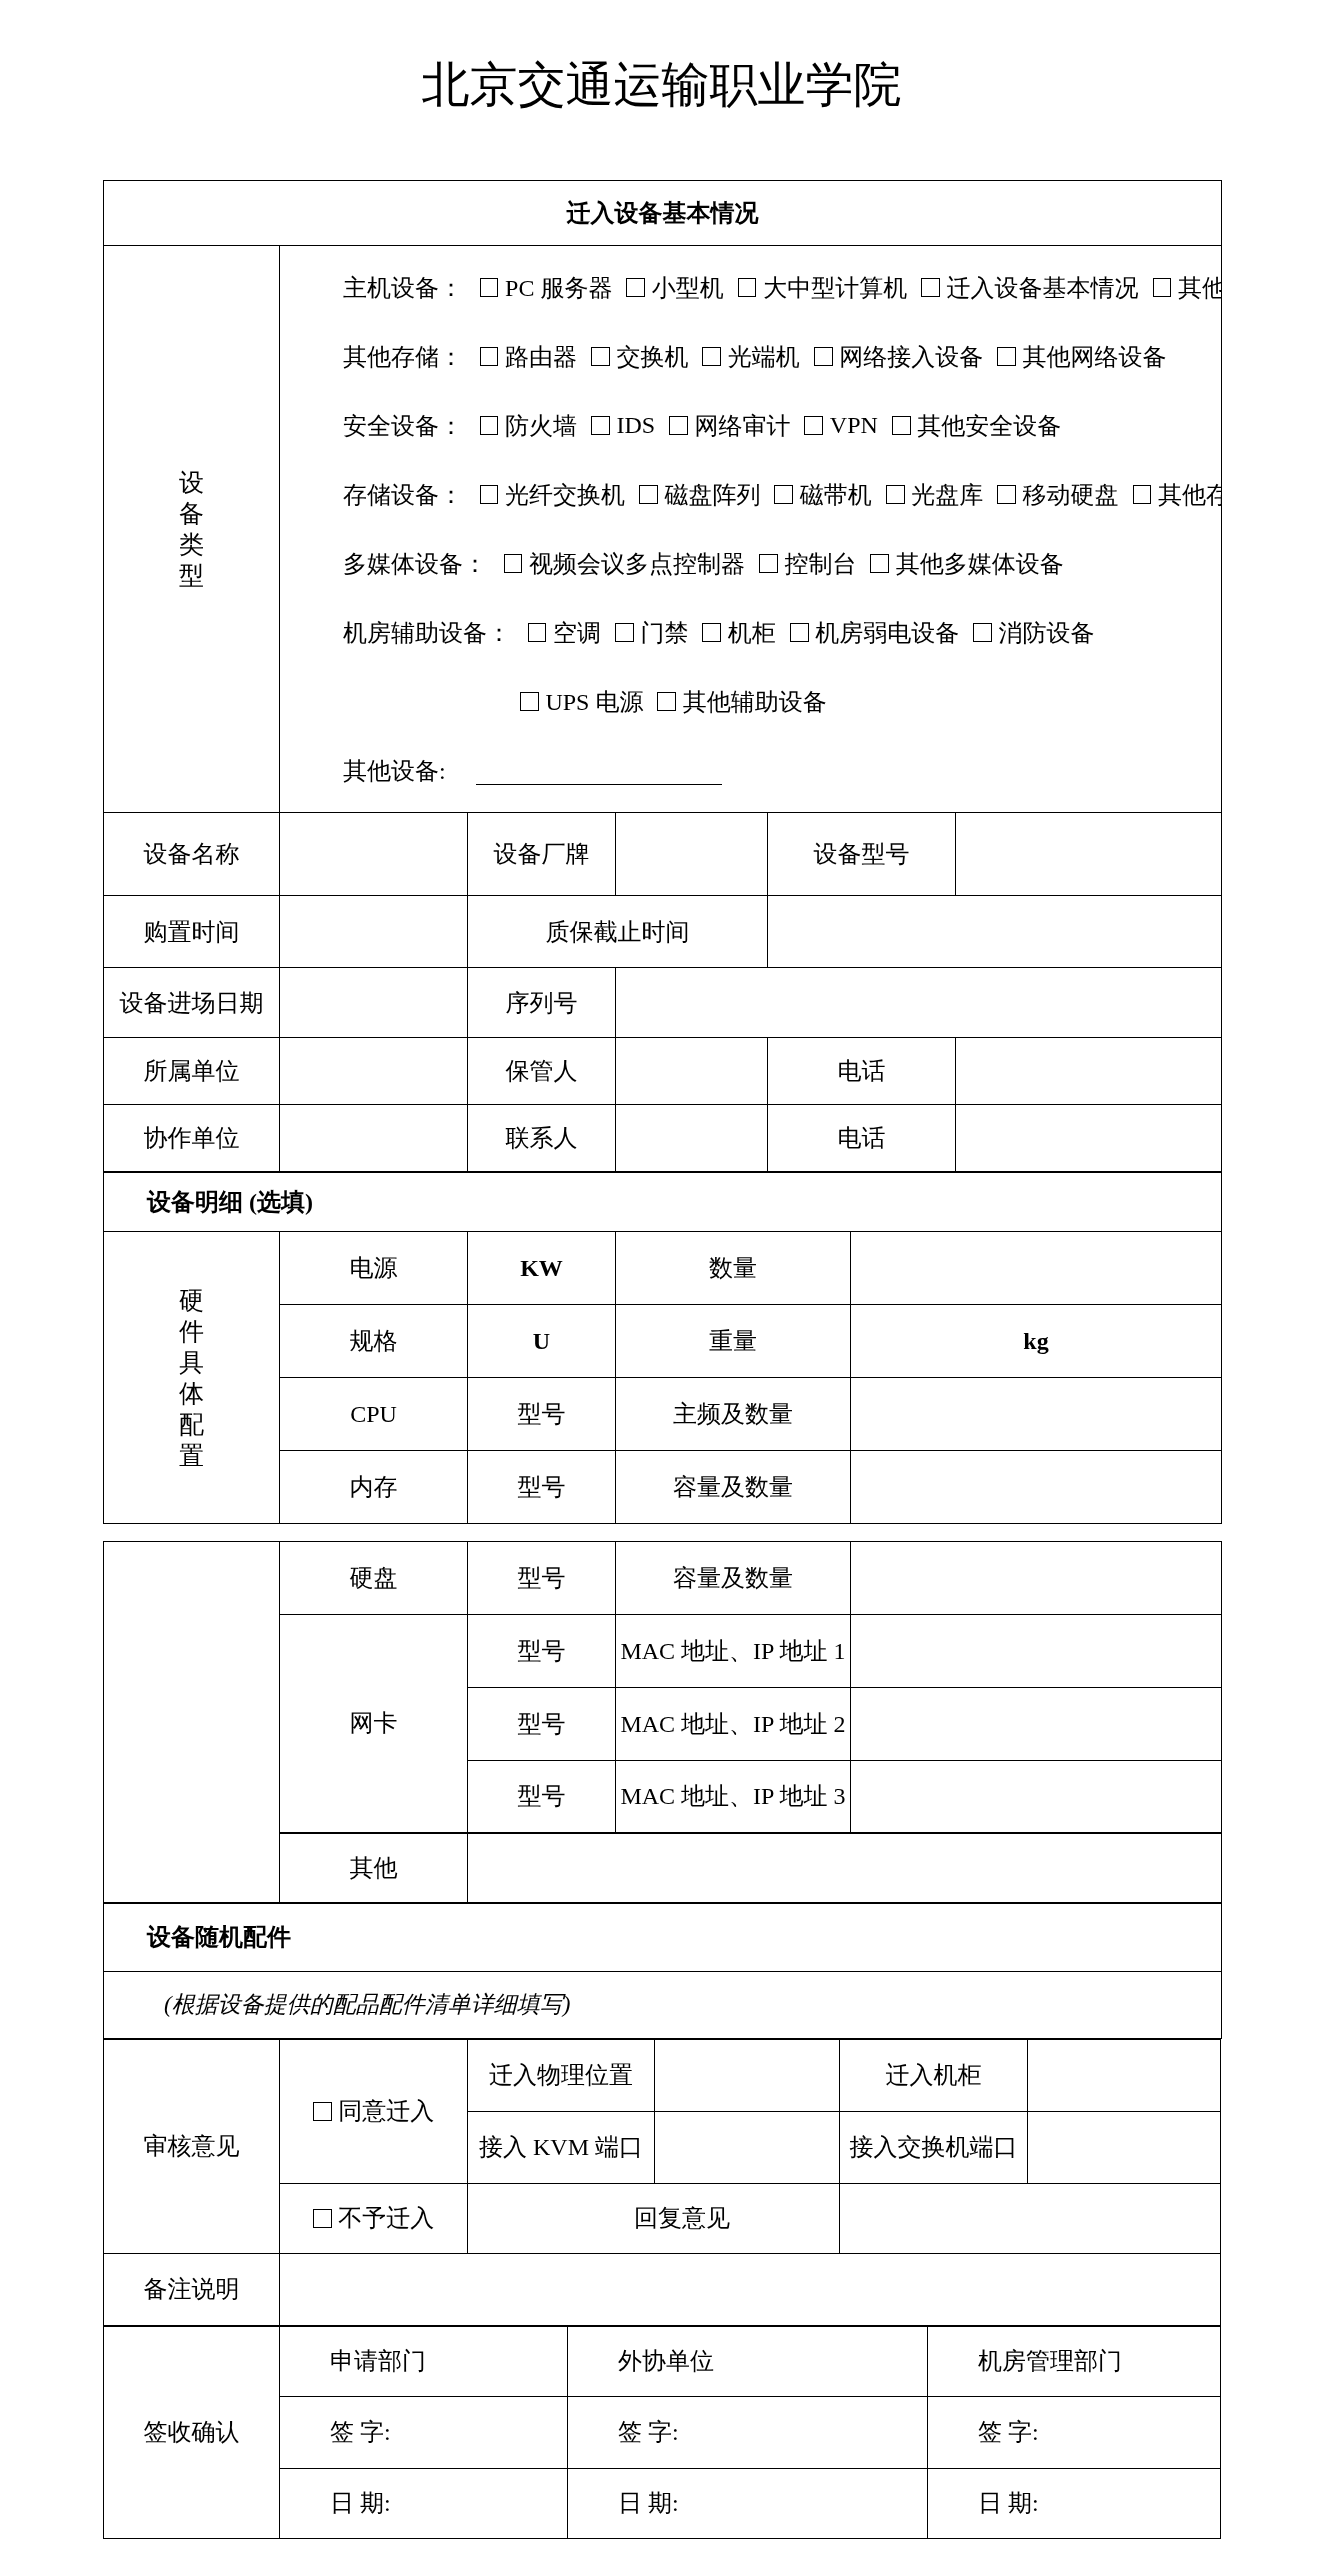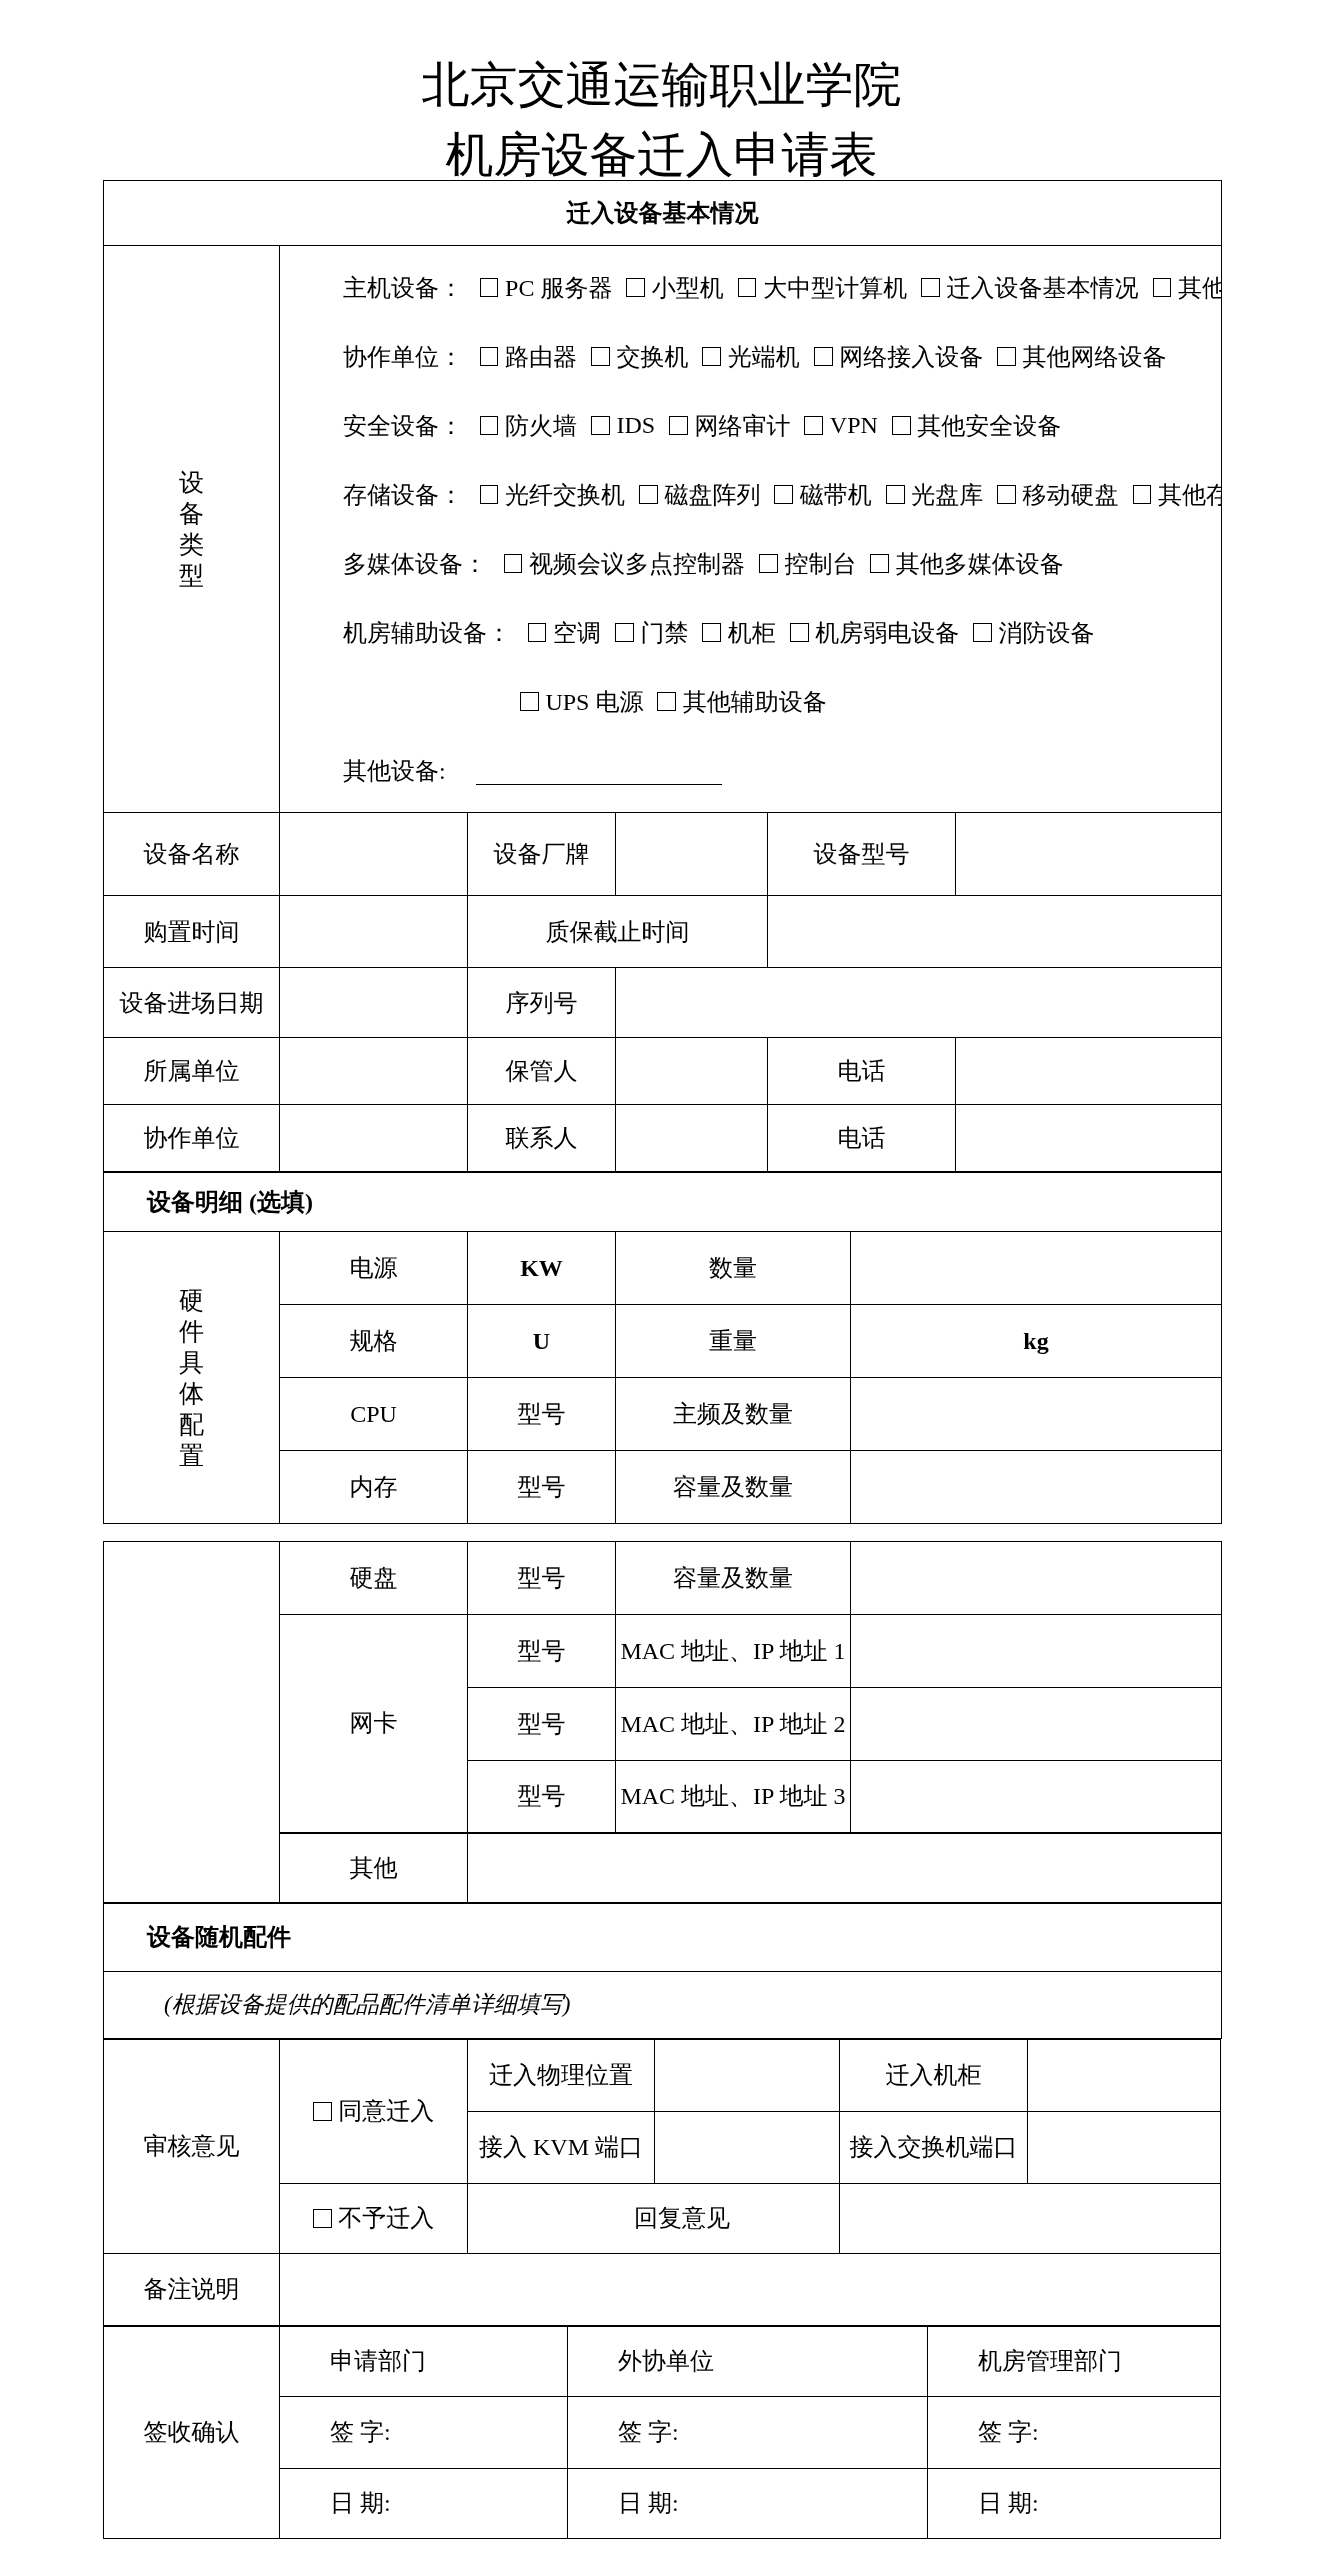--- a/index.html
+++ b/index.html
@@ -35,21 +35,20 @@
     margin-right:6.7px;flex:none;background:#fff;
   }
   .cb.inrow{vertical-align:-1.7px;}
   .uline{display:inline-block;width:246px;height:28px;border-bottom:1.7px solid #000;margin-left:13.3px;}
 </style>
 </head>
 <body>
 
 <div class="titles">
   <h1 class="doc-title">北京交通运输职业学院</h1>
-  <h1 class="doc-title">机房设备迁入申请表</h1>
 </div>
 
 <div class="formwrap">
 
   <table>
     <colgroup>
       <col style="width:176px">
         <col style="width:188px">
         <col style="width:148px">
       <col style="width:152px">
@@ -84,21 +83,21 @@
               <span class="opt">
                 <span class="cb"></span>
                 <span>迁入设备基本情况</span>
               </span>
               <span class="opt">
                 <span class="cb"></span>
                 <span>其他主机</span>
               </span>
             </div>
             <div class="eline">
-              <span class="elabel">协作单位：</span>
+              <span class="elabel">其他存储：</span>
               <span class="opt">
                 <span class="cb"></span>
                 <span>路由器</span>
               </span>
               <span class="opt">
                 <span class="cb"></span>
                 <span>交换机</span>
               </span>
               <span class="opt">
                 <span class="cb"></span>

